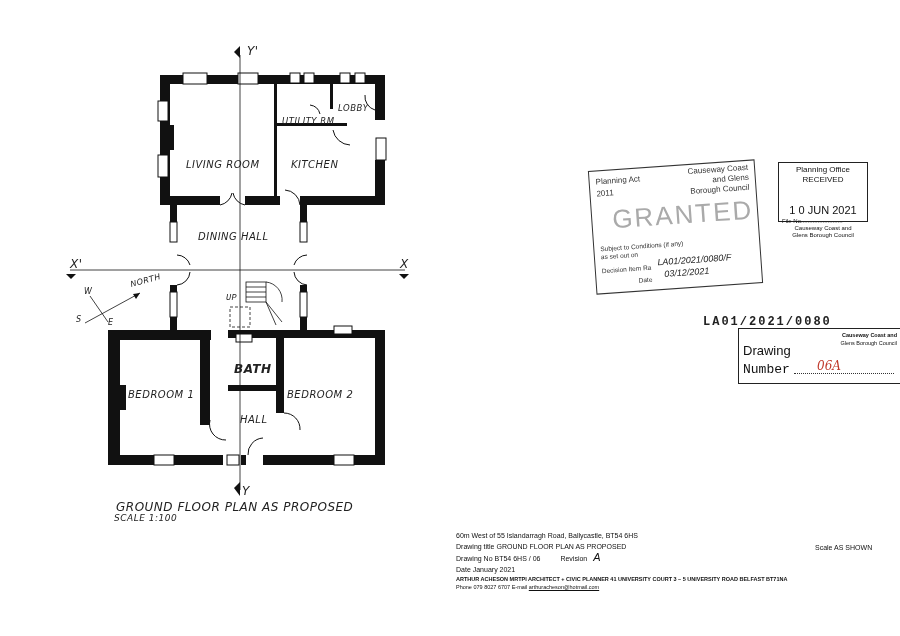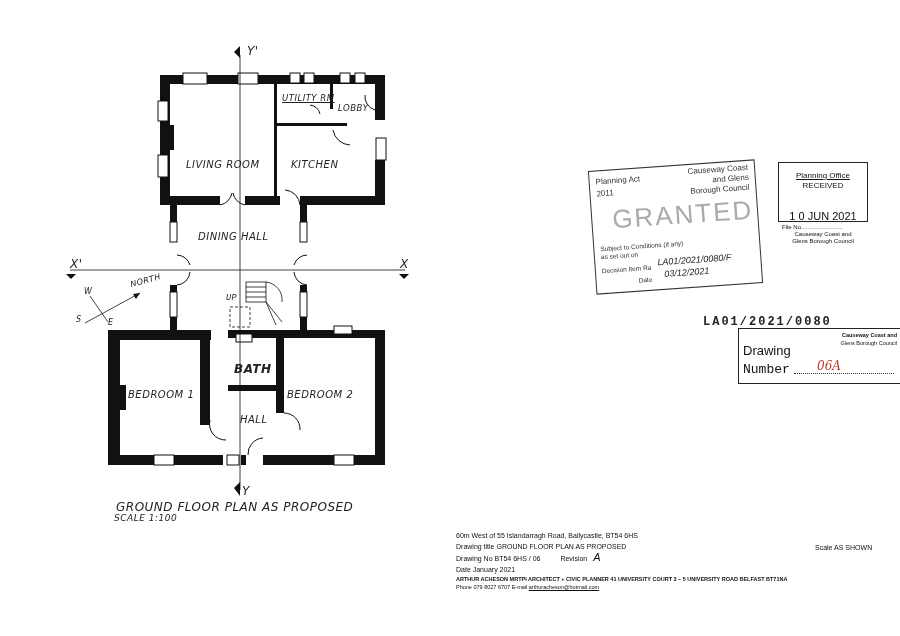--- a/index.html
+++ b/index.html
@@ -115,21 +115,21 @@
 
   <g stroke="#111" stroke-width="0.8" fill="none">
     <line x1="85" y1="323" x2="140" y2="293"></line>
     <line x1="90" y1="296" x2="108" y2="322"></line>
   </g>
   <polygon points="140,293 133,294 136,299" fill="#111"></polygon>
 </svg>
 
 <span class="abs hand" style="left:247px;top:44px;font-size:12px;">Y'</span>
 <span class="abs hand" style="left:186px;top:159px;">LIVING ROOM</span>
-<span class="abs hand" style="left:282px;top:93px;font-size:8.5px;text-decoration:underline;">UTILITY RM</span>
+<span class="abs hand" style="left:282px;top:116px;font-size:8.5px;">UTILITY RM</span>
 <span class="abs hand" style="left:338px;top:103px;font-size:8.5px;">LOBBY</span>
 <span class="abs hand" style="left:291px;top:159px;">KITCHEN</span>
 <span class="abs hand" style="left:198px;top:231px;text-align:center;">DINING HALL</span>
 <span class="abs hand" style="left:234px;top:362px;font-size:12px;font-weight:bold;">BATH</span>
 <span class="abs hand" style="left:128px;top:389px;">BEDROOM 1</span>
 <span class="abs hand" style="left:287px;top:389px;">BEDROOM 2</span>
 <span class="abs hand" style="left:230px;top:414px;margin-left:10px;">HALL</span>
 <span class="abs hand" style="left:226px;top:293px;font-size:8.5px;font-family:Liberation Mono, monospace;">UP</span>
 <span class="abs hand" style="left:70px;top:257px;font-size:12px;">X'</span>
 <span class="abs hand" style="left:400px;top:257px;font-size:12px;">X</span>
@@ -150,21 +150,21 @@
   <span class="big">GRANTED</span>
   <span class="t" style="left:6px;top:74px;font-size:6.5px;">Subject to Conditions (if any)</span>
   <span class="t" style="left:6px;top:82px;font-size:6.5px;">as set out on</span>
   <span class="t" style="left:6px;top:96px;font-size:6.5px;">Decision Item Ra</span>
   <span class="t" style="left:62px;top:90px;font-size:9px;font-style:italic;color:#222;">LA01/2021/0080/F</span>
   <span class="t" style="left:42px;top:108px;font-size:6.5px;">Date</span>
   <span class="t" style="left:68px;top:102px;font-size:9px;font-style:italic;color:#222;">03/12/2021</span>
 </div>
 
 <div class="stamp recv">
-  <div style="margin-top:8px;text-decoration:underline;">Planning Office</div>
+  <div style="margin-top:2px;">Planning Office</div>
   <div>RECEIVED</div>
   <div style="font-size:11px;line-height:15px;margin-top:18px;">1 0 JUN 2021</div>
   <div style="font-size:6px;line-height:7px;text-align:left;padding-left:3px;">File No.........................</div>
   <div style="font-size:6px;line-height:7px;">Causeway Coast and</div>
   <div style="font-size:6px;line-height:7px;">Glens Borough Council</div>
 </div>
 
 <div class="abs" style="left:703px;top:315px;font-family:'Liberation Mono',monospace;font-size:12px;font-weight:bold;letter-spacing:2px;color:#222;">LA01/2021/0080</div>
 
 <div class="stamp drawnum">

